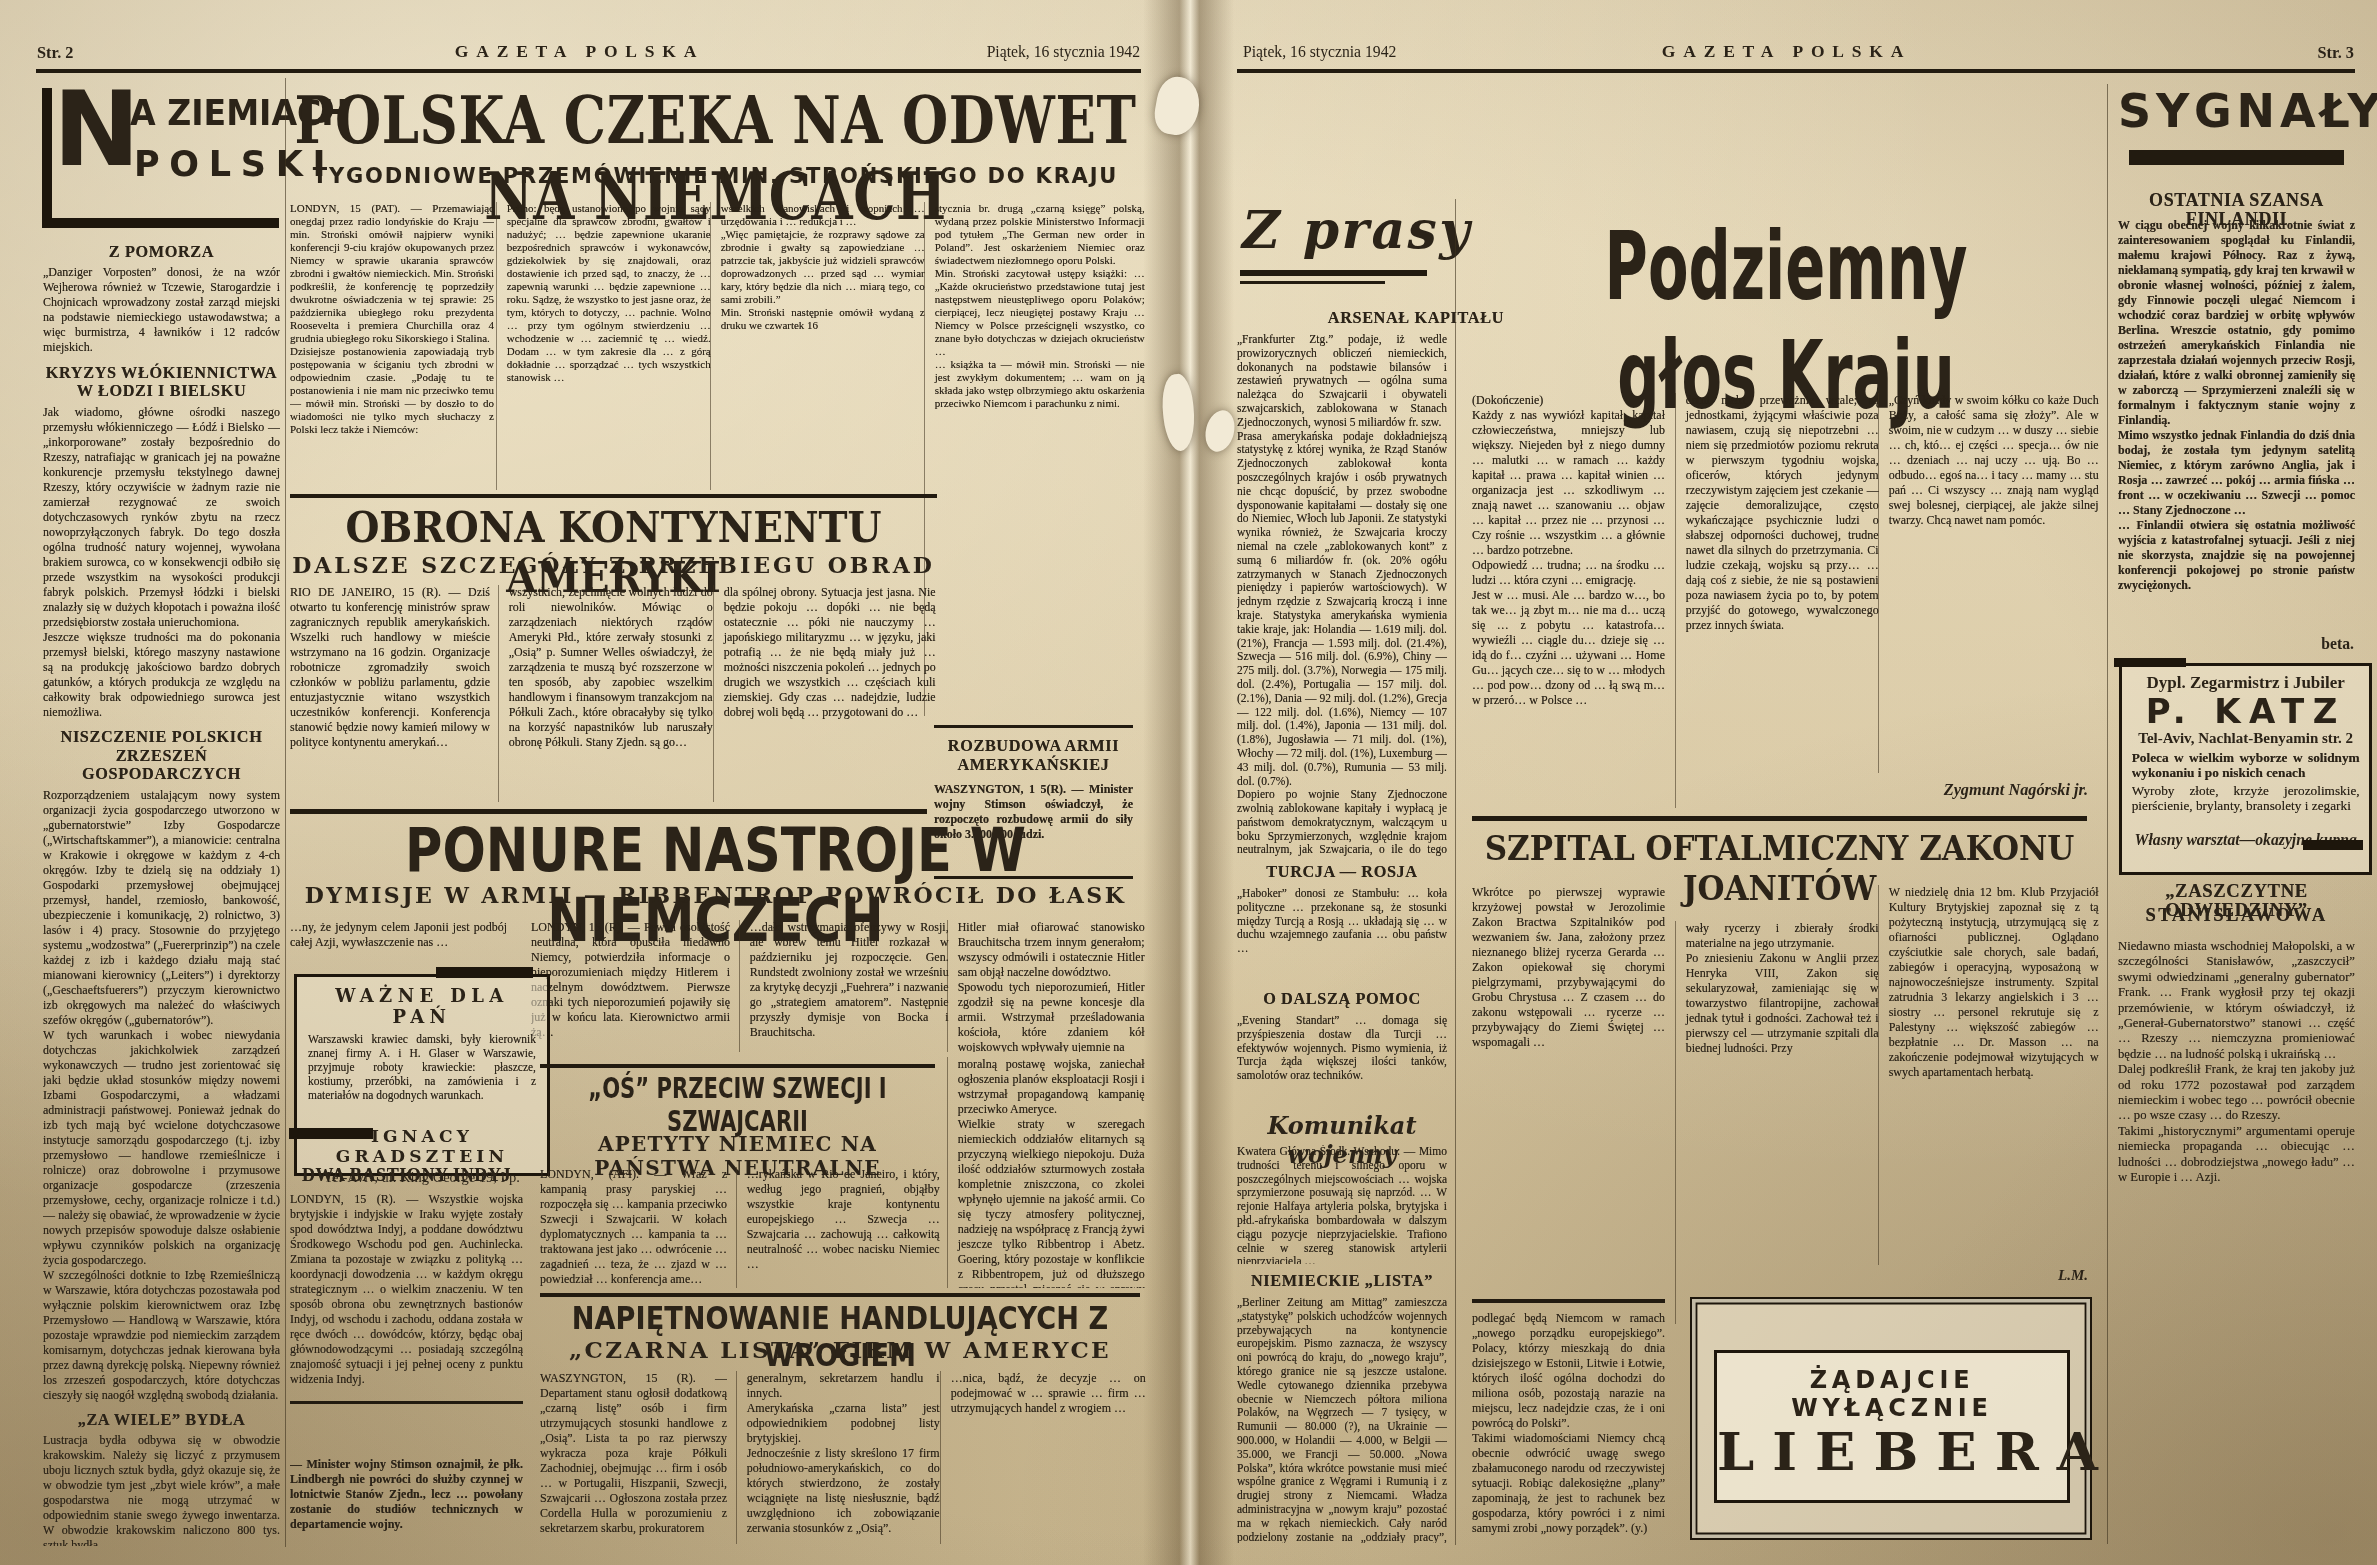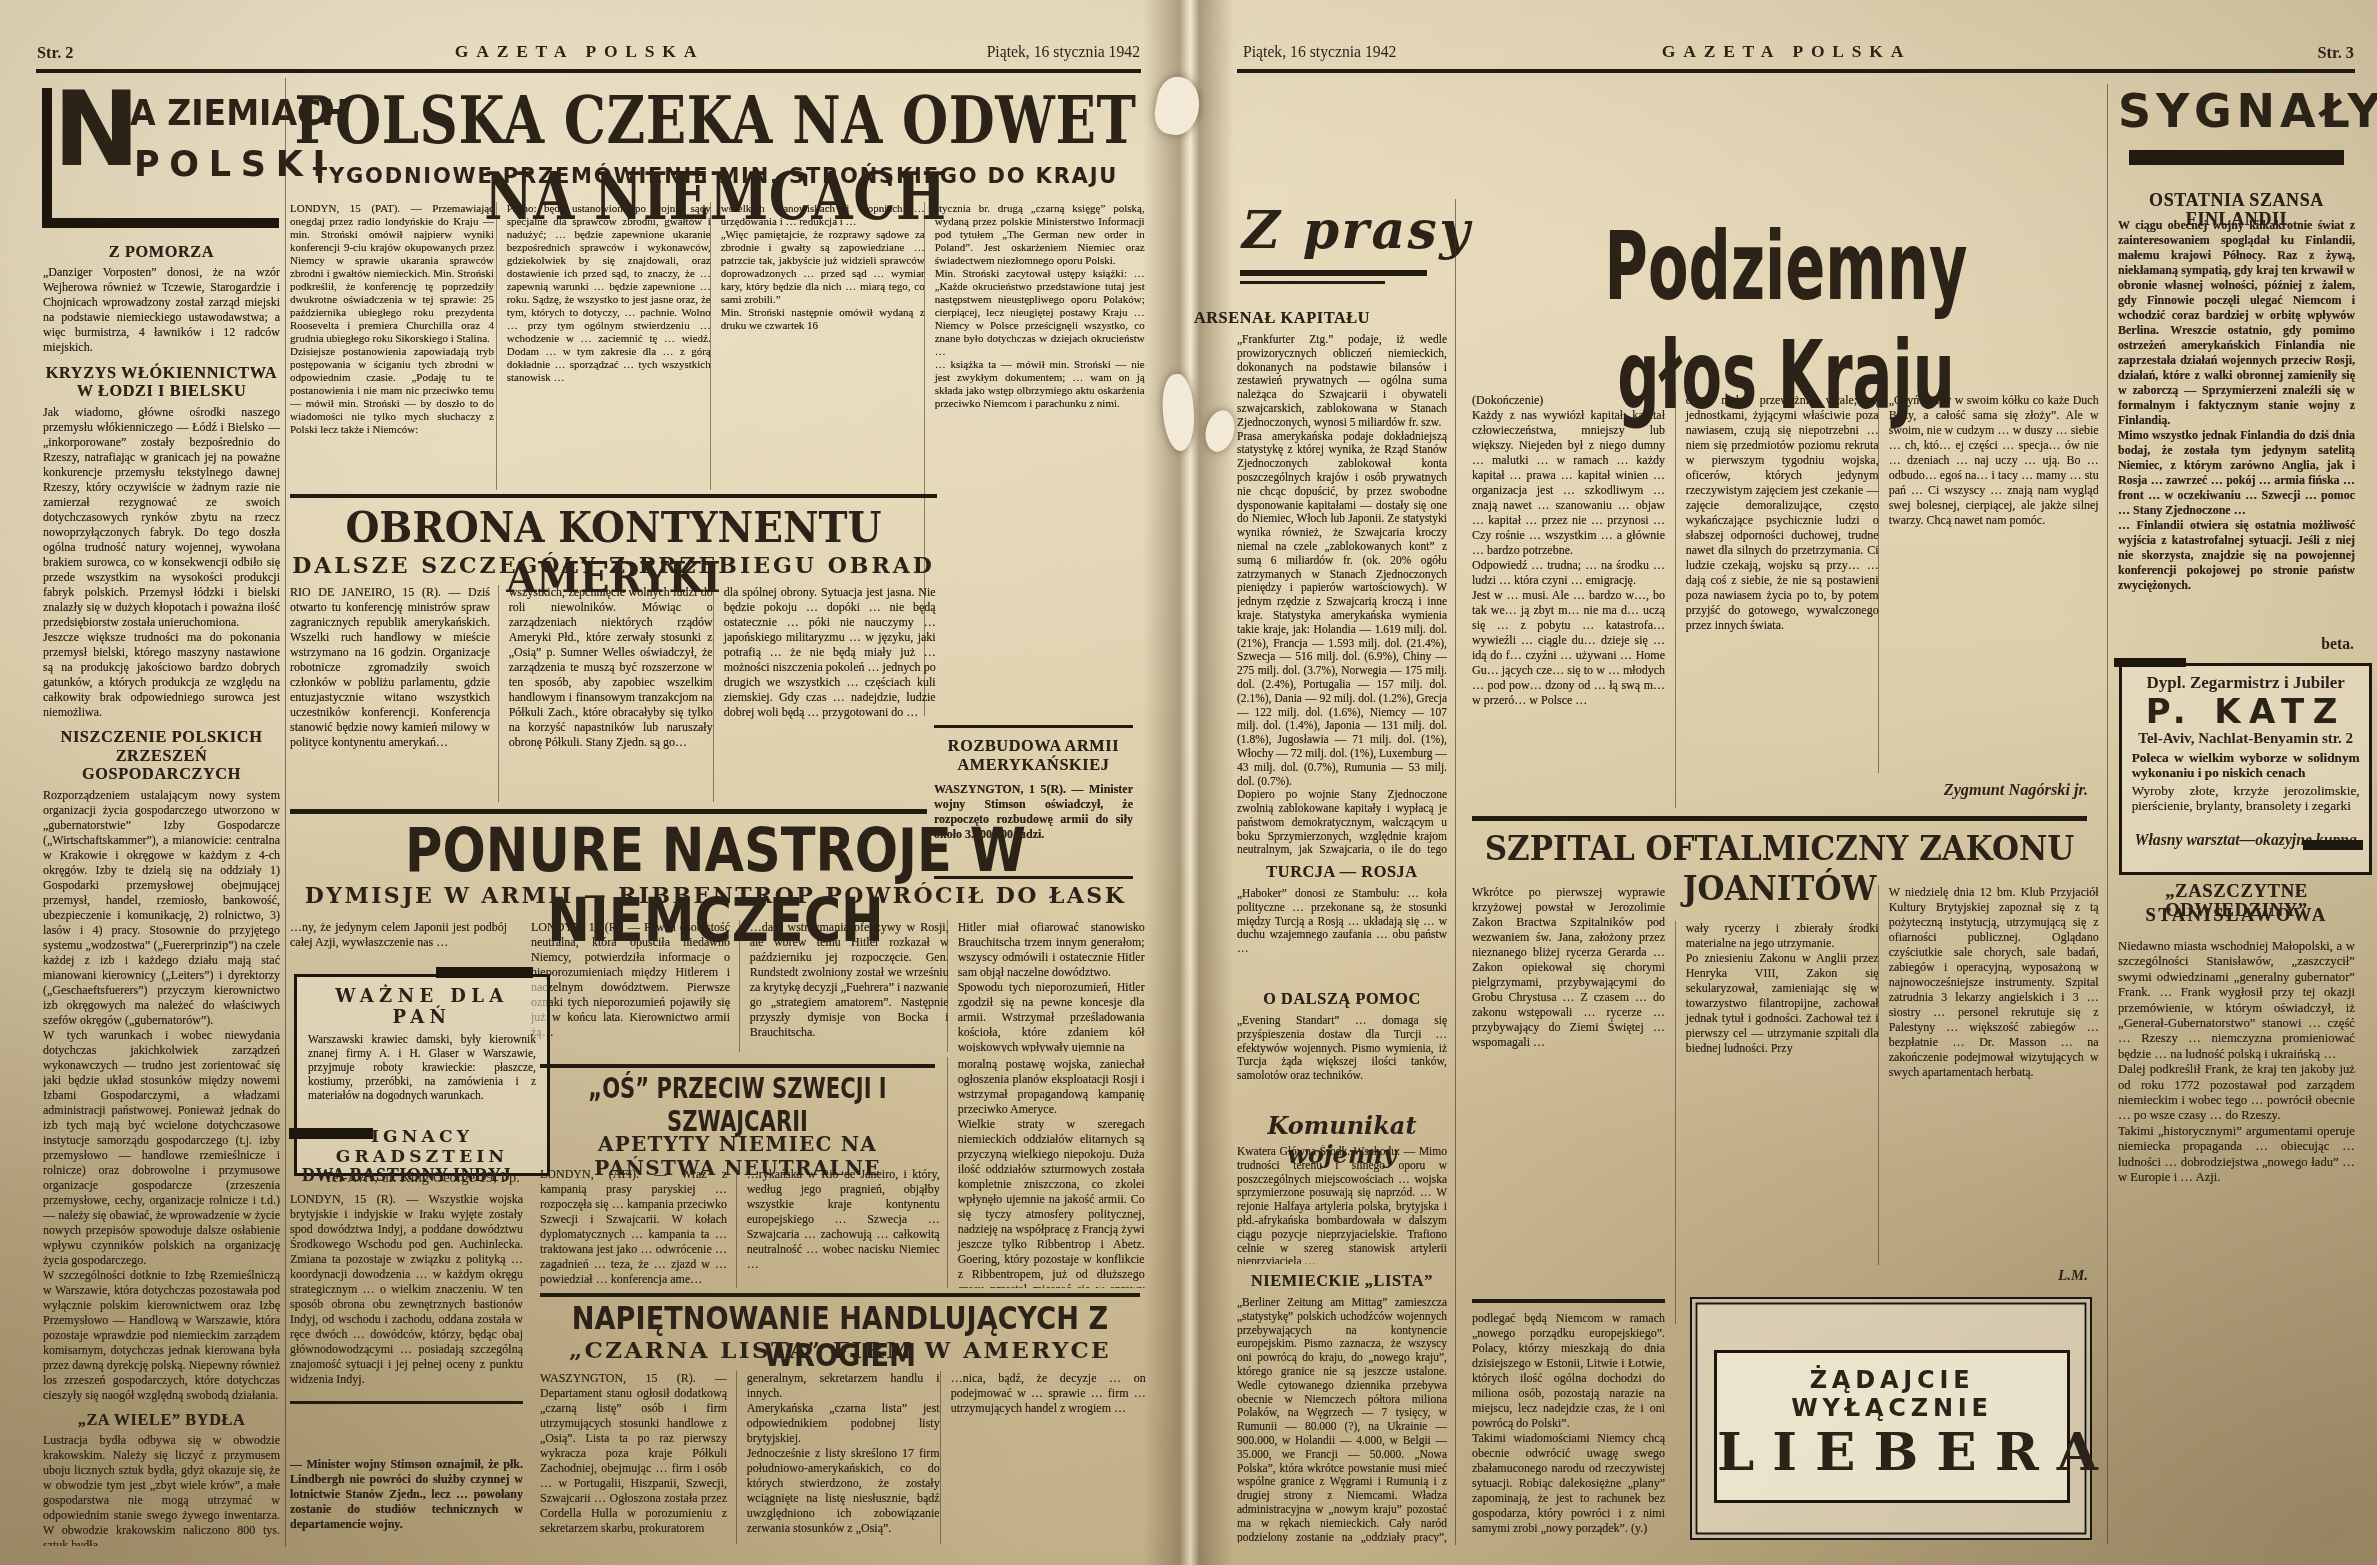--- a/index.html
+++ b/index.html
@@ -139,21 +139,21 @@
 
   <div class="abs" style="left:1243px;top:43px;width:302px;font-size:15.7px;">Piątek, 16 stycznia 1942</div>
   <div class="abs bold ctr" style="left:1545px;top:41px;width:483px;font-size:17.5px;letter-spacing:7.8px;">GAZETA POLSKA</div>
   <div class="abs rt bold" style="left:2221px;top:43px;width:133px;font-size:16.3px;">Str. 3</div>
   <div class="abs hrule" style="left:1237px;top:69px;width:1118px;height:4.2px;"></div>
 
   <div class="abs serif-head" style="left:1242px;top:199px;font-size:52px;font-style:italic;letter-spacing:2.4px;">Z prasy</div>
   <div class="abs hrule" style="left:1240px;top:270px;width:187px;height:6px;"></div>
   <div class="abs hrule" style="left:1240px;top:281px;width:145px;height:3px;"></div>
 
-  <div class="abs sec-h" style="left:1177px;top:309px;width:210px;">ARSENAŁ KAPITAŁU</div>
+  <div class="abs sec-h" style="left:1294px;top:309px;width:210px;text-align:right;">ARSENAŁ KAPITAŁU</div>
   <div class="abs bt bt-md" style="left:1237px;top:333px;width:210px;height:523px;">„Frankfurter Ztg.” podaje, iż wedle prowizorycznych obliczeń niemieckich, dokonanych na podstawie bilansów i zestawień prywatnych — ogólna suma należąca do Szwajcarii i obywateli szwajcarskich, zablokowana w Stanach Zjednoczonych, wynosi 5 miliardów fr. szw.
 Prasa amerykańska podaje dokładniejszą statystykę z której wynika, że Rząd Stanów Zjednoczonych zablokował konta poszczególnych krajów i osób prywatnych nie chcąc dopuścić, by przez swobodne dysponowanie kapitałami — dostały się one do Niemiec, Włoch lub Japonii. Ze statystyki wynika również, że Szwajcaria kroczy niemal na czele „zablokowanych kont” z sumą 6 miliardów fr. (ok. 20% ogółu zatrzymanych w Stanach Zjednoczonych pieniędzy i papierów wartościowych). W jednym rzędzie z Szwajcarią kroczą i inne kraje. Statystyka amerykańska wymienia takie kraje, jak: Holandia — 1.619 milj. dol. (21%), Francja — 1.593 milj. dol. (21.4%), Szwecja — 516 milj. dol. (6.9%), Chiny — 275 milj. dol. (3.7%), Norwegia — 175 milj. dol. (2.4%), Portugalia — 157 milj. dol. (2.1%), Dania — 92 milj. dol. (1.2%), Grecja — 122 milj. dol. (1.6%), Niemcy — 107 milj. dol. (1.4%), Japonia — 131 milj. dol. (1.8%), Jugosławia — 71 milj. dol. (1%), Włochy — 72 milj. dol. (1%), Luxemburg — 43 milj. dol. (0.7%), Rumunia — 53 milj. dol. (0.7%).
 Dopiero po wojnie Stany Zjednoczone zwolnią zablokowane kapitały i wypłacą je państwom demokratycznym, walczącym u boku Sprzymierzonych, względnie krajom neutralnym, jak Szwajcaria, o ile do tego czasu i ten kraj nie padnie ofiarą niemieckiej zaborczości. Konta państw „osi” skonfiskowane zostaną na rzecz odszkodowań wojennych.</div>
 
   <div class="abs sec-h" style="left:1237px;top:863px;width:210px;">TURCJA — ROSJA</div>
   <div class="abs bt bt-md" style="left:1237px;top:887px;width:210px;height:95px;">„Haboker” donosi ze Stambułu: … koła polityczne … przekonane są, że stosunki między Turcją a Rosją … układają się … w duchu wzajemnego zaufania … obu państw …</div>
 
   <div class="abs sec-h" style="left:1237px;top:990px;width:210px;">O DALSZĄ POMOC</div>
   <div class="abs bt bt-md" style="left:1237px;top:1014px;width:210px;height:91px;">„Evening Standart” … domaga się przyśpieszenia dostaw dla Turcji … efektywów wojennych. Pismo wymienia, iż Turcja żąda większej ilości tanków, samolotów oraz techników.</div>
 

